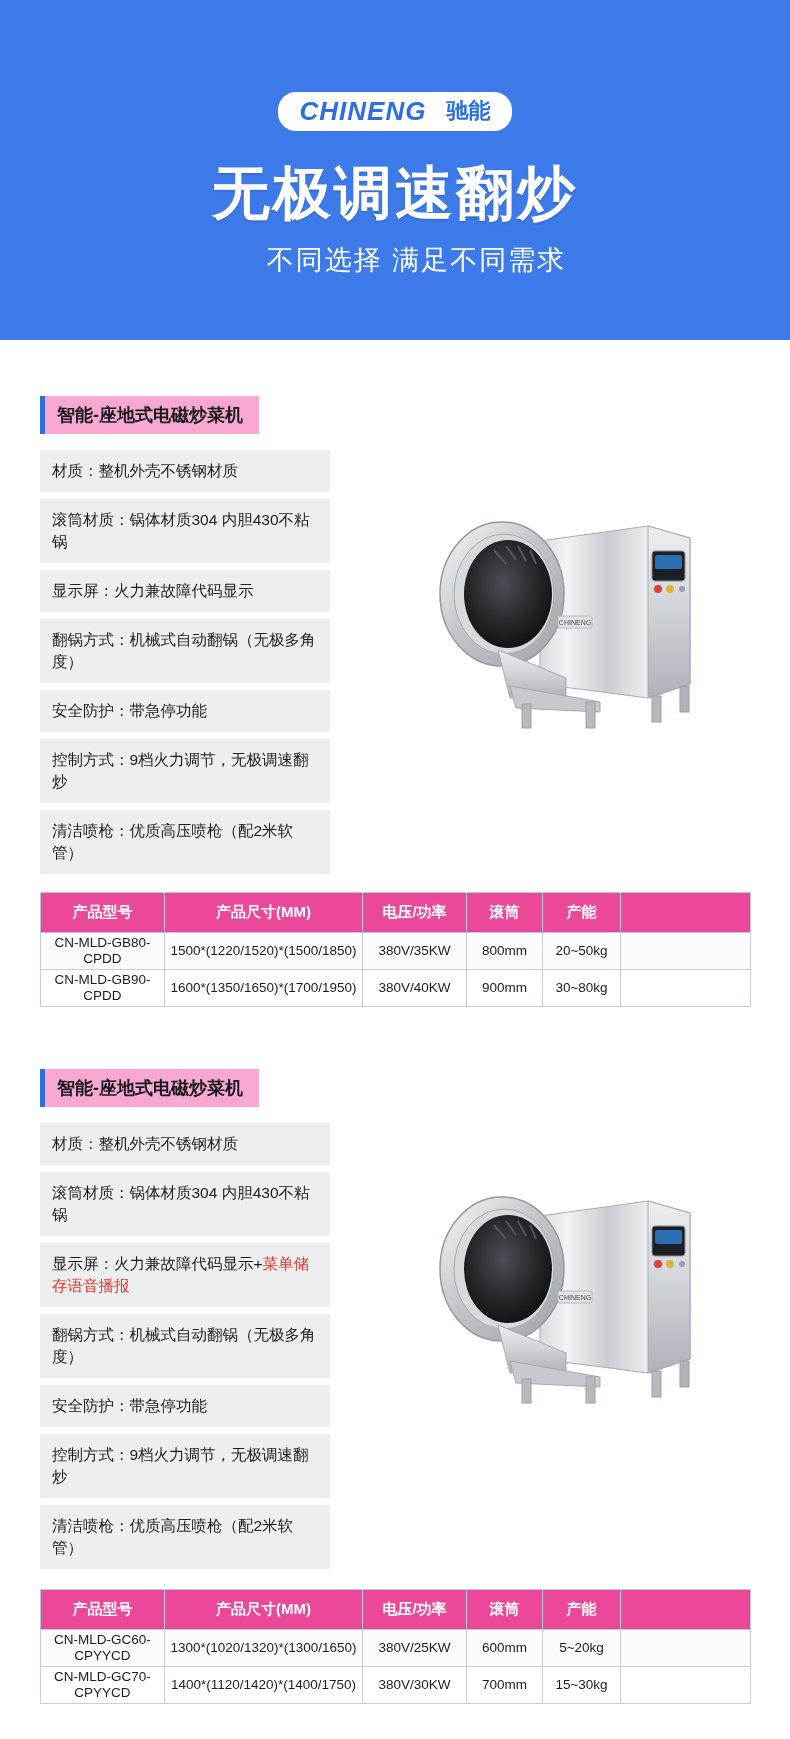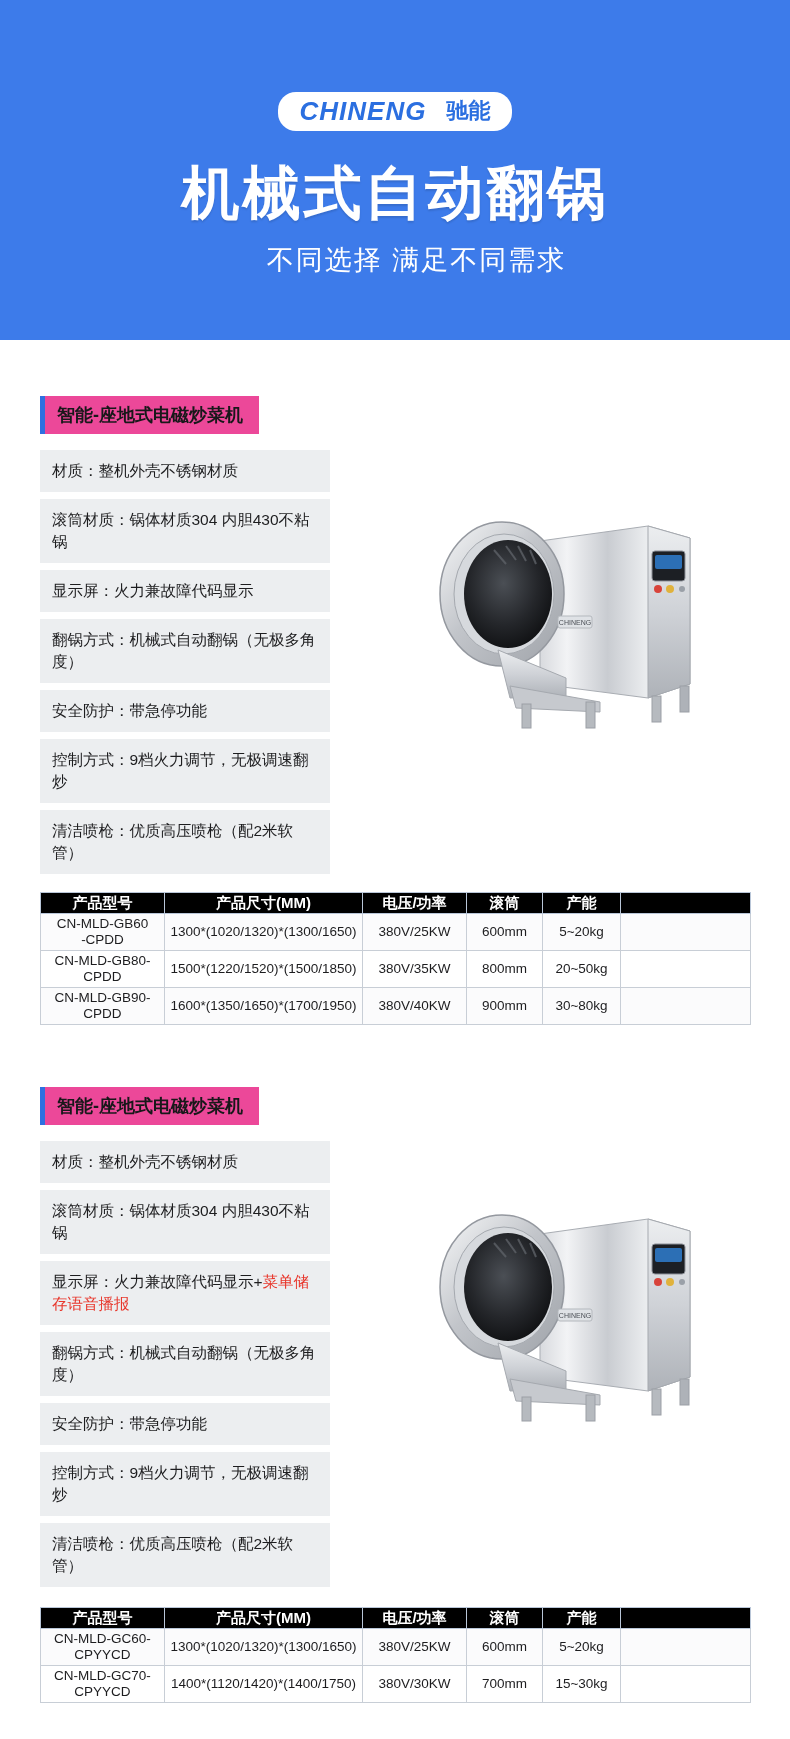--- a/index.html
+++ b/index.html
@@ -57,21 +57,21 @@
     letter-spacing: 2px;
     line-height: 34px;
     padding-left: 43px;
   }
 
   
   .section { position: relative; }
   .sec-title-wrap { padding: 0 40px; }
   .sec-title {
     display: inline-block;
-    background: #ec4899;
+    background: #f9a8d4;
     border-left: 5px solid #2f6fe0;
     color: #18181a;
     font-size: 18px;
     font-weight: bold;
     padding: 9px 16px 9px 12px;
     line-height: 20px;
   }
 
   .spec-list { width: 330px; margin-top: 16px; padding-left: 40px; border-radius: 6px; }
   .spec-row {
@@ -91,25 +91,25 @@
   }
 
   
   table.spec-table {
     border-collapse: collapse;
     width: 710px;
     margin: 0 0 0 40px;
     table-layout: fixed;
   }
   table.spec-table th {
-    background: #000000;
+    background: #ec4899;
     color: #ffffff;
     font-size: 15px;
     font-weight: bold;
-    height: 21px;
+    height: 40px;
     border: 1px solid #b9c6d8;
     text-align: center;
     padding: 0 4px;
   }
   table.spec-table td {
     border: 1px solid #c8ced6;
     font-size: 13.5px;
     color: #1d1d1f;
     height: 34px;
     text-align: center;
@@ -130,21 +130,21 @@
   .machine { display:block; }
 </style>
 </head>
 <body>
 
 <div class="header">
   <div class="logo-wrap">
     <span class="logo-en">CHINENG</span>
     <span class="logo-cn">驰能</span>
   </div>
-  <div class="headline">机械式自动翻锅</div>
+  <div class="headline">无极调速翻炒</div>
   <div class="subhead">不同选择 满足不同需求</div>
 </div>
 
 <div class="section" style="margin-top:56px;">
 
   <div class="sec-title-wrap">
     <div class="sec-title">智能-座地式电磁炒菜机</div>
   </div>
 
   <div class="spec-list">
@@ -223,29 +223,20 @@
         <tr>
           <th class="c1">产品型号</th>
           <th class="c2">产品尺寸(MM)</th>
           <th class="c3">电压/功率</th>
           <th class="c4">滚筒</th>
           <th class="c5">产能</th>
           <th class="c6"></th>
         </tr>
       </thead>
       <tbody>
-        <tr>
-          <td class="model">CN-MLD-GB60
--CPDD</td>
-          <td>1300*(1020/1320)*(1300/1650)</td>
-          <td>380V/25KW</td>
-          <td>600mm</td>
-          <td>5~20kg</td>
-          <td></td>
-        </tr>
         <tr>
           <td class="model">CN-MLD-GB80-
 CPDD</td>
           <td>1500*(1220/1520)*(1500/1850)</td>
           <td>380V/35KW</td>
           <td>800mm</td>
           <td>20~50kg</td>
           <td></td>
         </tr>
         <tr>

